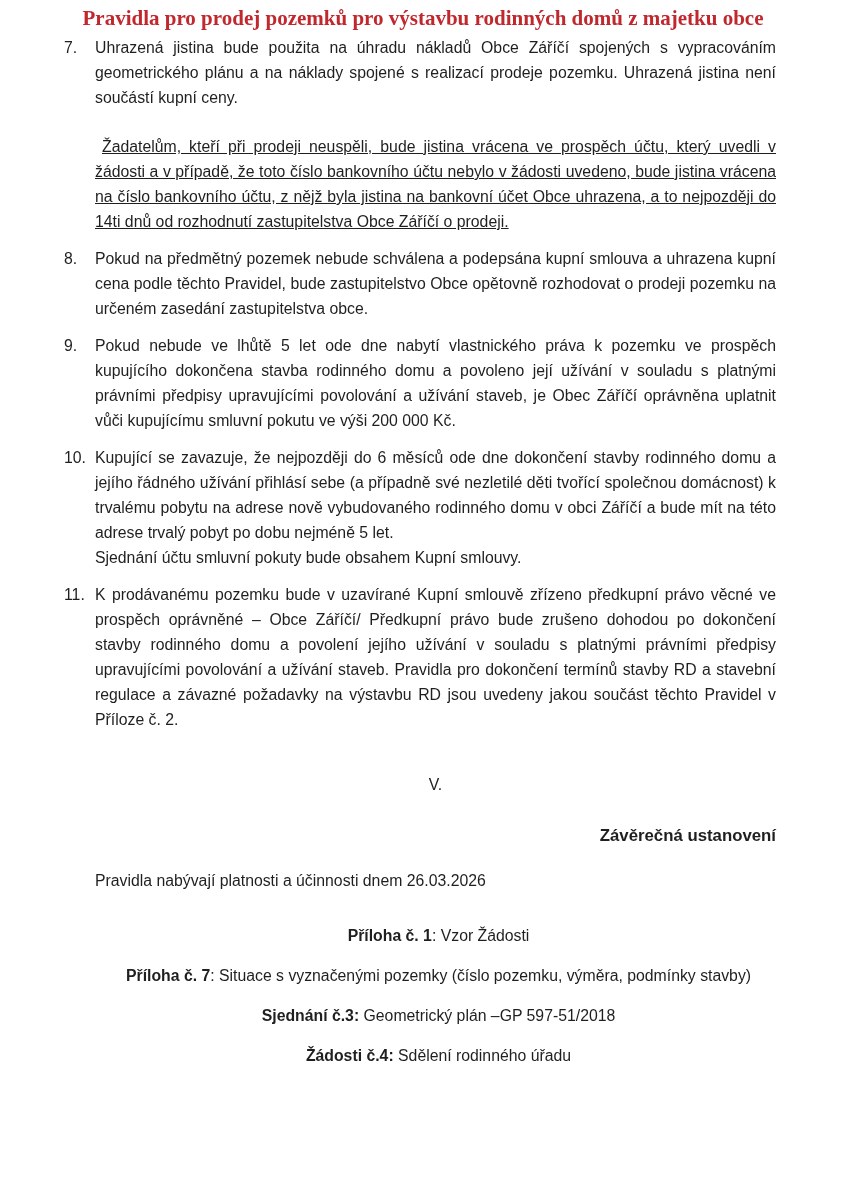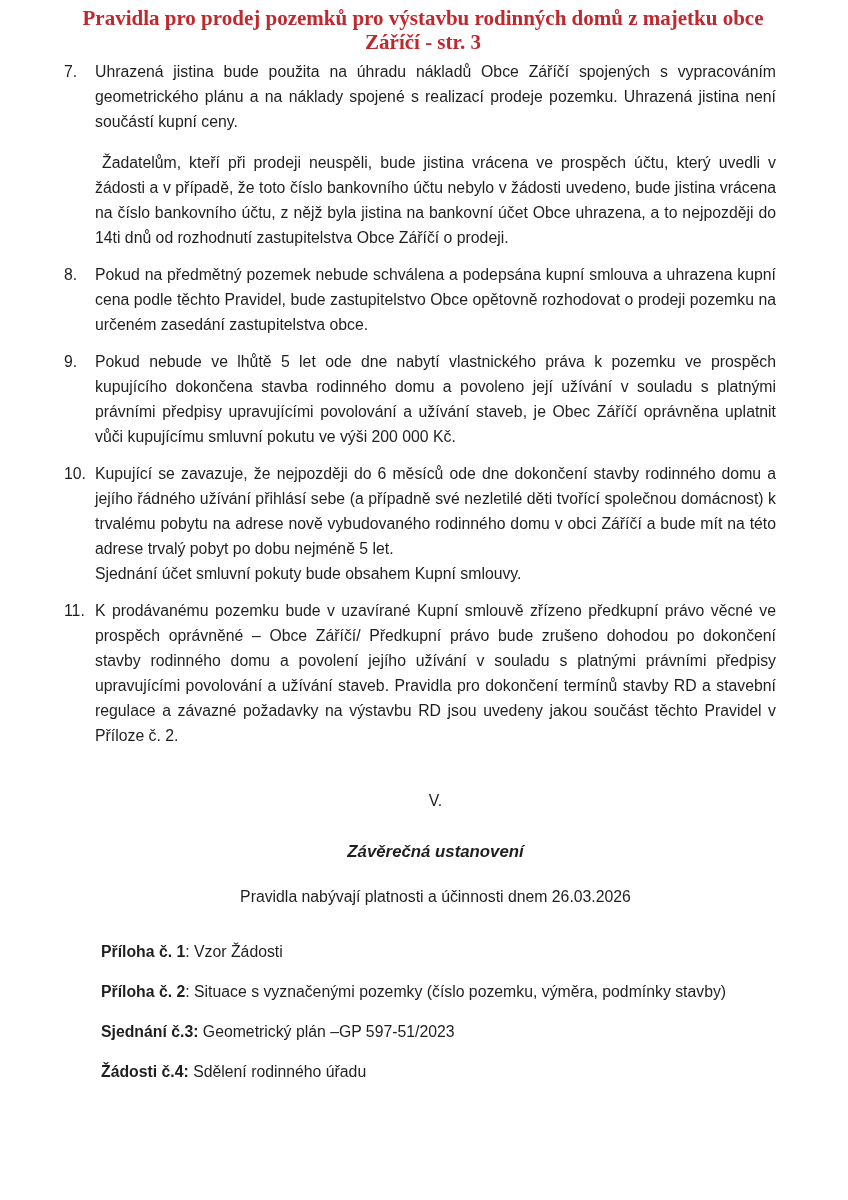--- a/index.html
+++ b/index.html
@@ -22,37 +22,36 @@
     font-size:21px;
     line-height:24px;
     text-align:center;
     white-space:nowrap;
   }
   .title .tl{display:block;}
   .item{display:flex;margin:0 0 12px 0;}
   .item .num{flex:0 0 31px;width:31px;}
   .item .content{flex:1;min-width:0;text-align:justify;}
   .item .content p{margin:0;}
-  .item .content p.gap{margin-top:16px;}
+  .item .content p.gap{margin-top:24px;text-decoration:underline;}
   .item .content p.firstline-indent{text-indent:7px;}
   .section-numeral{text-align:center;margin:40px 0 0 31px;}
-  .section-heading{text-align:center;font-weight:bold;font-size:16.8px;margin:26px 0 0 31px;font-style:italic;}
-  .effective{margin:20px 0 0 31px;text-align:center;}
-  .attachments{margin:30px 0 0 31px;}
+  .section-heading{text-align:right;font-weight:bold;font-size:16.8px;margin:26px 0 0 31px;}
+  .effective{margin:20px 0 0 31px;}
+  .attachments{margin:30px 0 0 31px;text-align:center;}
   .att{margin:0 0 15px 0;text-indent:6px;}
   .att .att-label{font-weight:bold;}
 </style>
 </head>
 <body>
 
 <div class="page">
 
   <h1 class="title" style="color: rgb(193, 40, 46);">
     <span class="tl">Pravidla pro prodej pozemků pro výstavbu rodinných domů z majetku obce</span>
-    <span class="tl">Záříčí - str. 3</span>
   </h1>
 
   <div class="item">
     <div class="num">7.</div>
     <div class="content">
       <p>Uhrazená jistina bude použita na úhradu nákladů Obce Záříčí spojených s vypracováním geometrického plánu a na náklady spojené s realizací prodeje pozemku. Uhrazená jistina není součástí kupní ceny.</p>
       <p class="gap firstline-indent">Žadatelům, kteří při prodeji neuspěli, bude jistina vrácena ve prospěch účtu, který uvedli v žádosti a v případě, že toto číslo bankovního účtu nebylo v žádosti uvedeno, bude jistina vrácena na číslo bankovního účtu, z nějž byla jistina na bankovní účet Obce uhrazena, a to nejpozději do 14ti dnů od rozhodnutí zastupitelstva Obce Záříčí o prodeji.</p>
     </div>
   </div>
 
@@ -67,37 +66,37 @@
     <div class="num">9.</div>
     <div class="content">
       <p>Pokud nebude ve lhůtě 5 let ode dne nabytí vlastnického práva k pozemku ve prospěch kupujícího dokončena stavba rodinného domu a povoleno její užívání v souladu s platnými právními předpisy upravujícími povolování a užívání staveb, je Obec Záříčí oprávněna uplatnit vůči kupujícímu smluvní pokutu ve výši 200 000 Kč.</p>
     </div>
   </div>
 
   <div class="item">
     <div class="num">10.</div>
     <div class="content">
       <p>Kupující se zavazuje, že nejpozději do 6 měsíců ode dne dokončení stavby rodinného domu a jejího řádného užívání přihlásí sebe (a případně své nezletilé děti tvořící společnou domácnost) k trvalému pobytu na adrese nově vybudovaného rodinného domu v obci Záříčí a bude mít na této adrese trvalý pobyt po dobu nejméně 5 let.</p>
-      <p>Sjednání účet smluvní pokuty bude obsahem Kupní smlouvy.</p>
+      <p>Sjednání účtu smluvní pokuty bude obsahem Kupní smlouvy.</p>
     </div>
   </div>
 
   <div class="item">
     <div class="num">11.</div>
     <div class="content">
       <p>K prodávanému pozemku bude v uzavírané Kupní smlouvě zřízeno předkupní právo věcné ve prospěch oprávněné – Obce Záříčí/ Předkupní právo bude zrušeno dohodou po dokončení stavby rodinného domu a povolení jejího užívání v souladu s platnými právními předpisy upravujícími povolování a užívání staveb. Pravidla pro dokončení termínů stavby RD a stavební regulace a závazné požadavky na výstavbu RD jsou uvedeny jakou součást těchto Pravidel v Příloze č. 2.</p>
     </div>
   </div>
 
   <div class="section-numeral">V.</div>
 
   <div class="section-heading">Závěrečná ustanovení</div>
 
   <p class="effective">Pravidla nabývají platnosti a účinnosti dnem 26.03.2026</p>
 
   <div class="attachments">
     <p class="att"><span class="att-label">Příloha č. 1</span><span>: Vzor Žádosti</span></p>
-    <p class="att"><span class="att-label">Příloha č. 2</span><span>: Situace s vyznačenými pozemky (číslo pozemku, výměra, podmínky stavby)</span></p>
-    <p class="att"><span class="att-label">Sjednání č.3:</span><span> Geometrický plán –GP 597-51/2023</span></p>
+    <p class="att"><span class="att-label">Příloha č. 7</span><span>: Situace s vyznačenými pozemky (číslo pozemku, výměra, podmínky stavby)</span></p>
+    <p class="att"><span class="att-label">Sjednání č.3:</span><span> Geometrický plán –GP 597-51/2018</span></p>
     <p class="att"><span class="att-label">Žádosti č.4:</span><span> Sdělení rodinného úřadu</span></p>
   </div>
 
 </div>
 
 </body></html>

